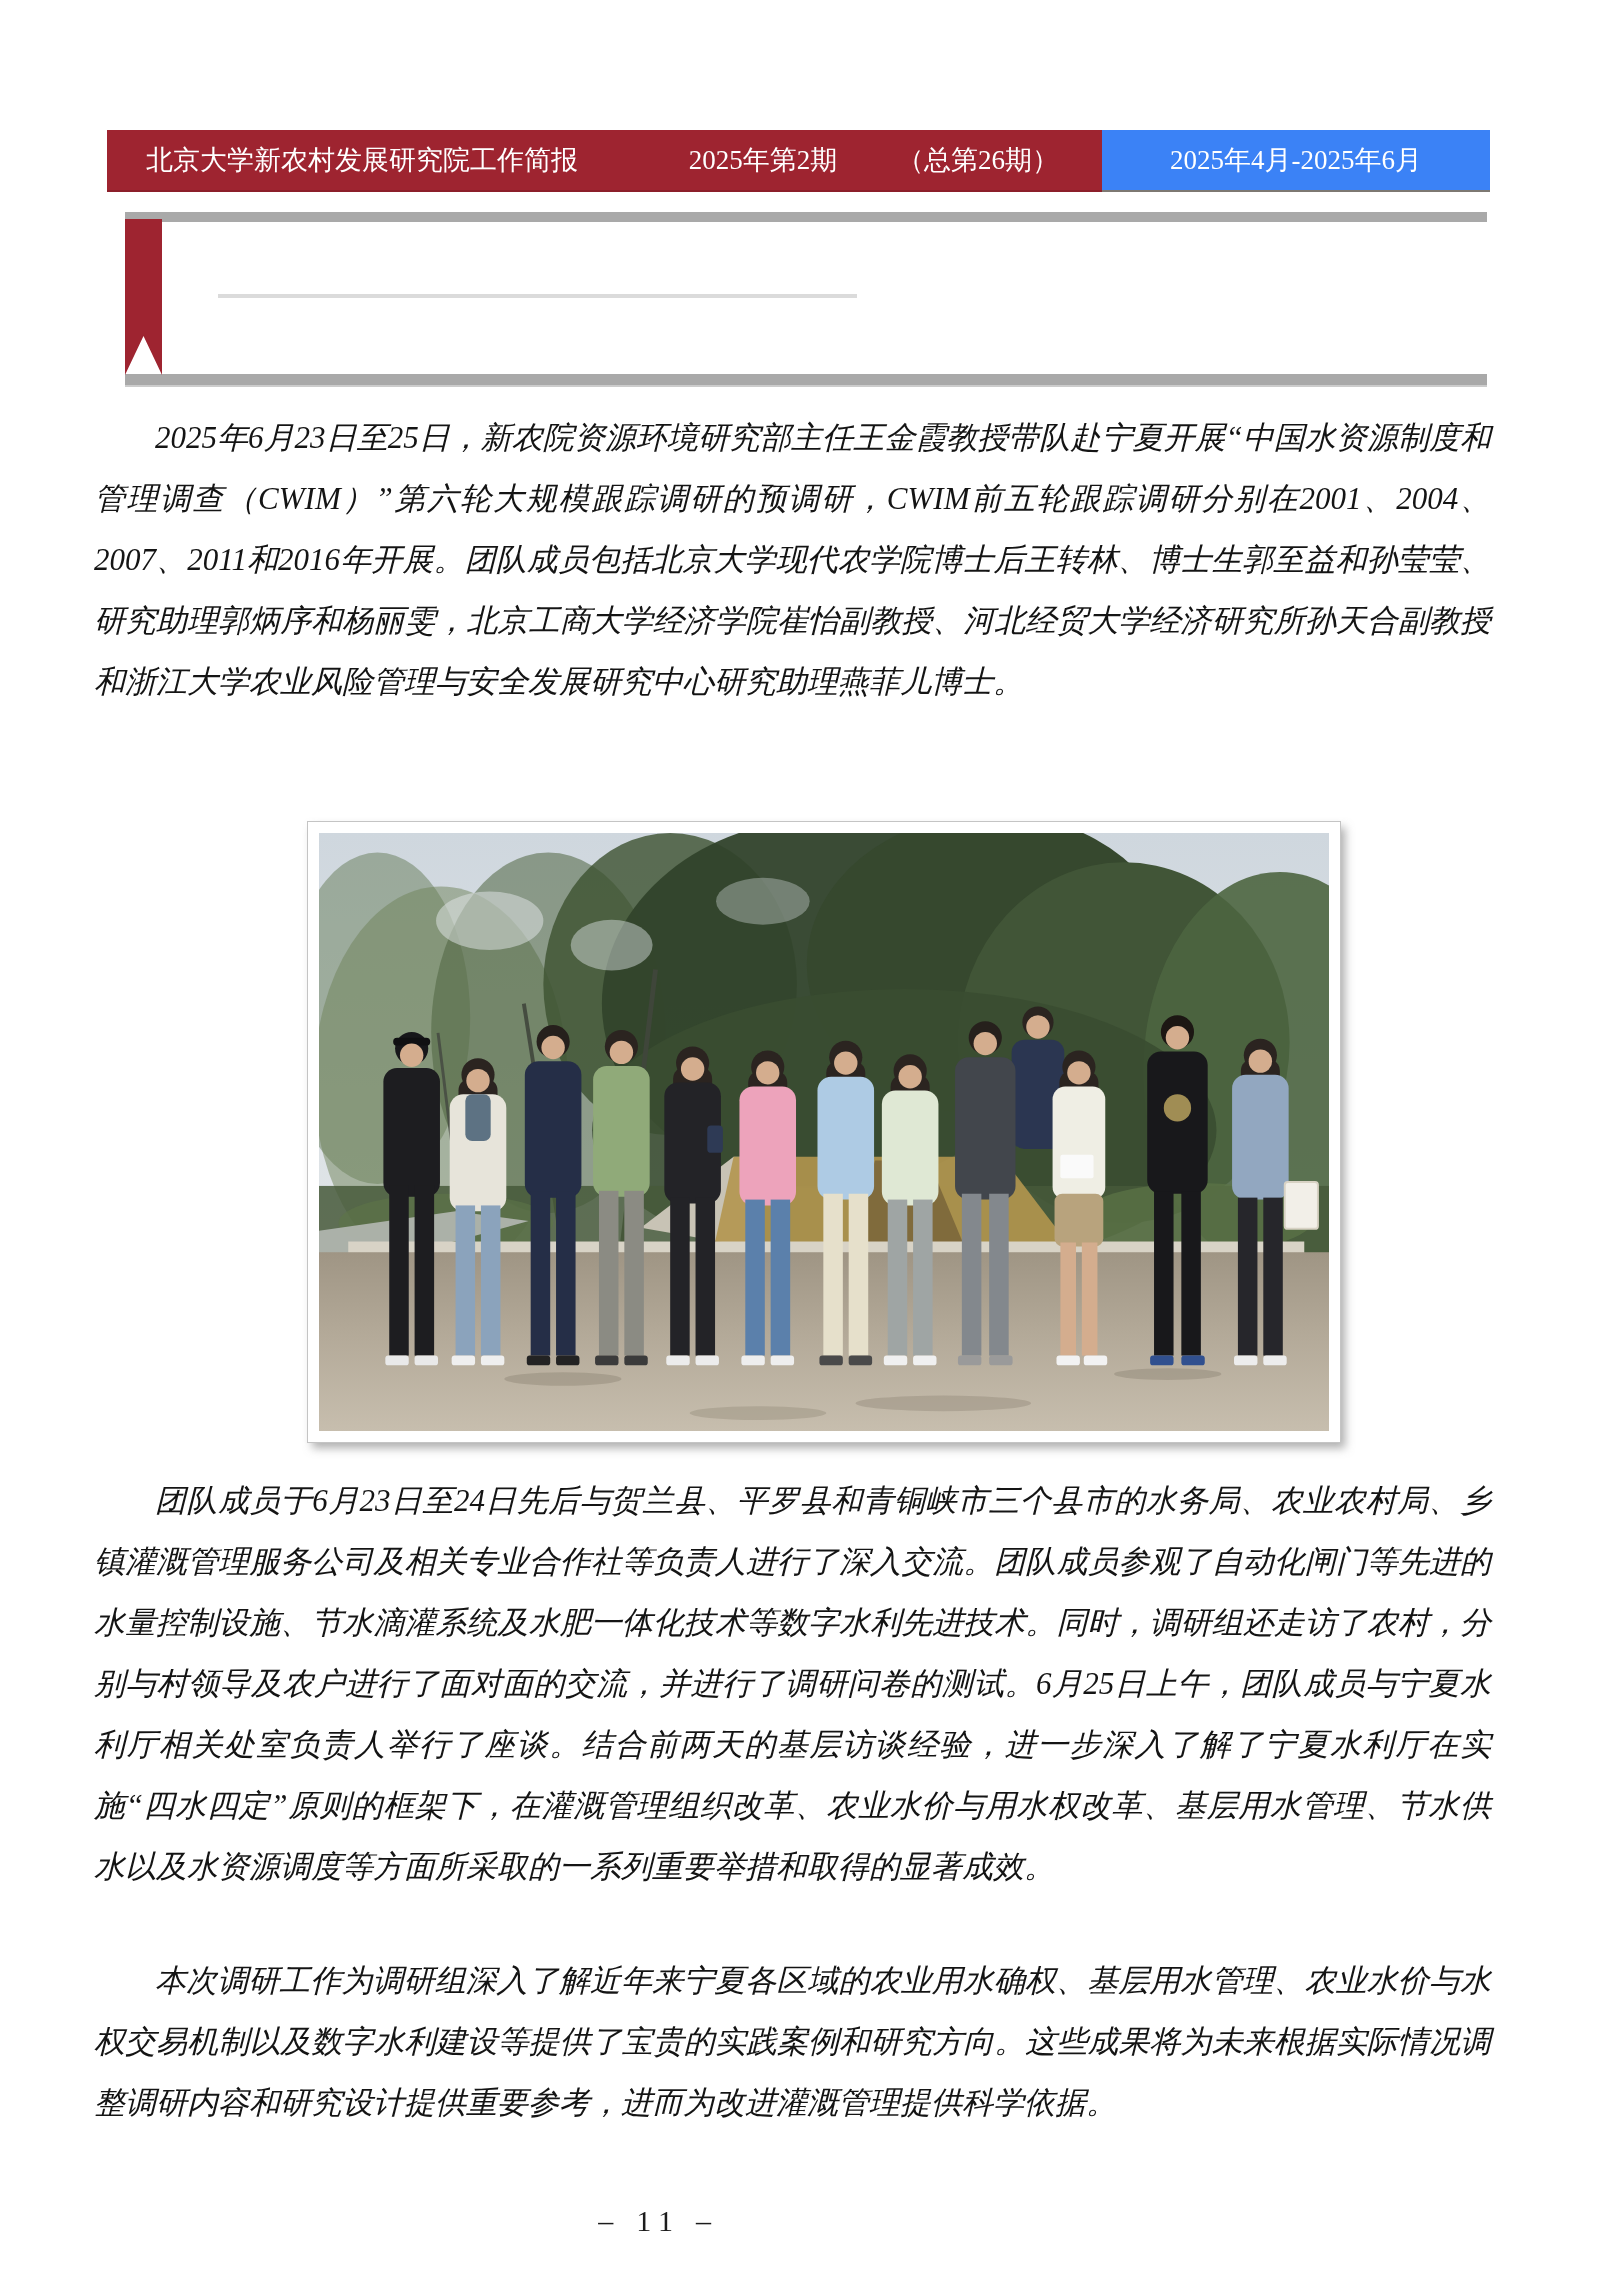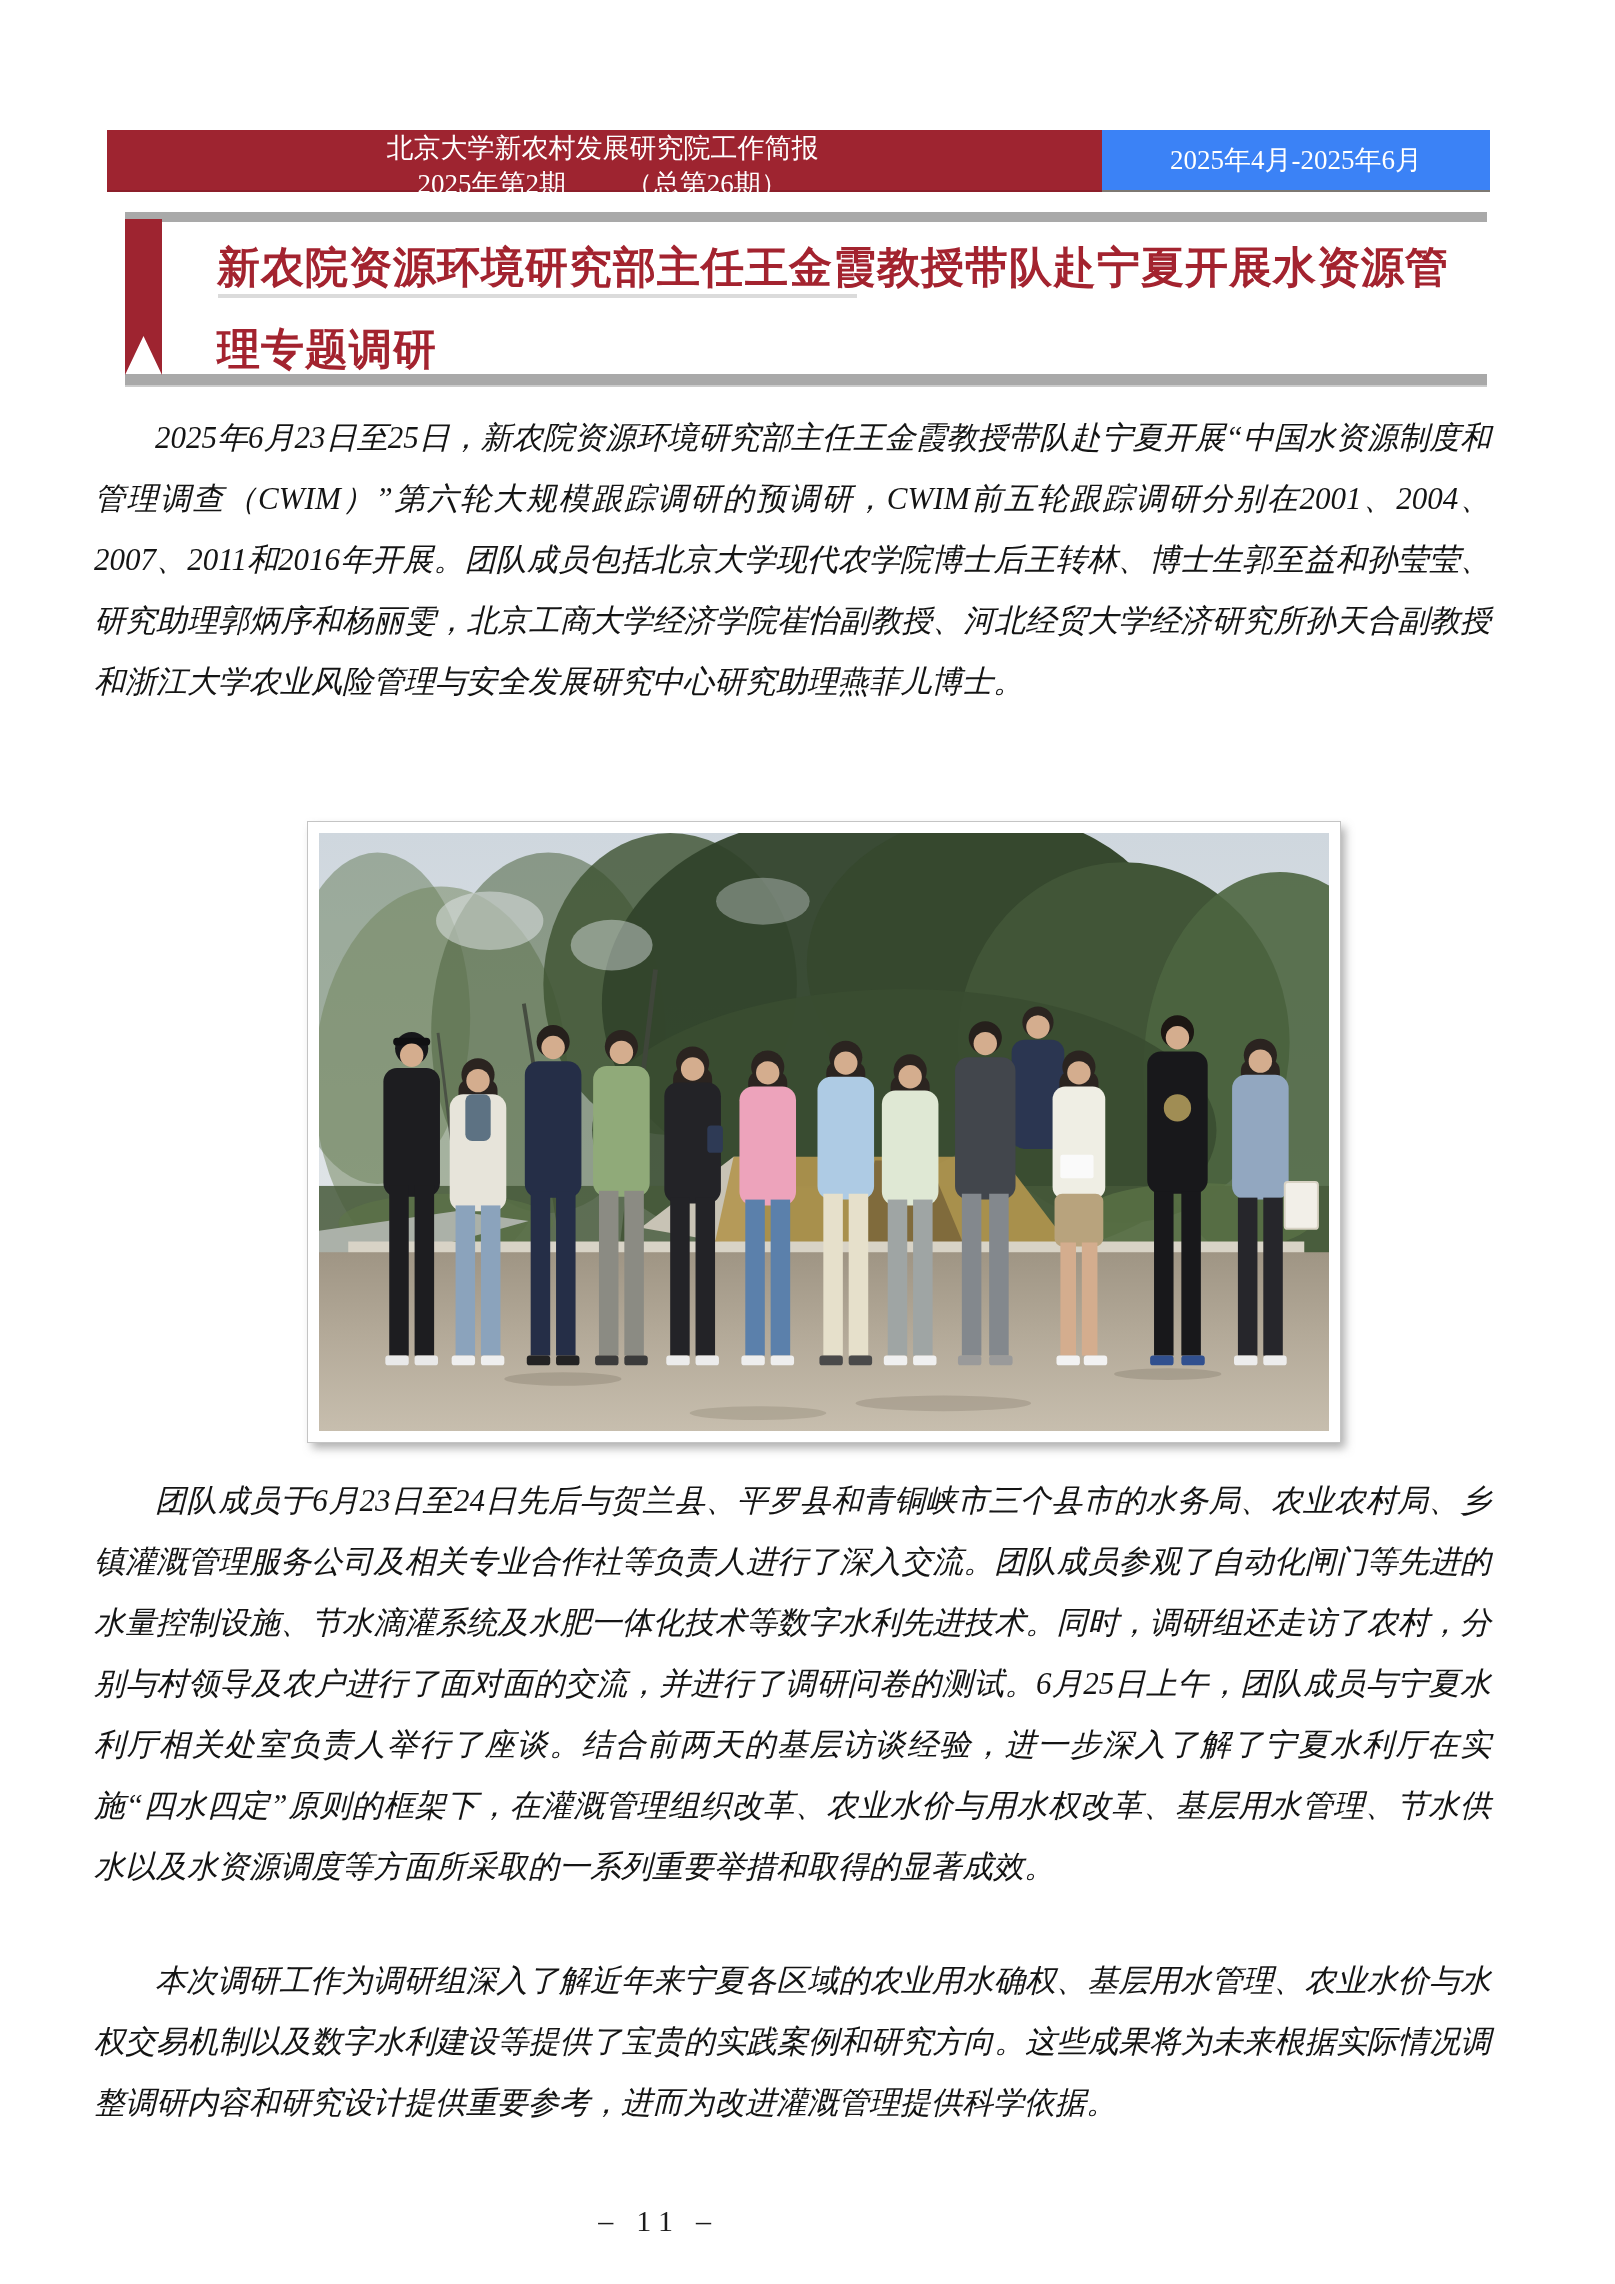--- a/index.html
+++ b/index.html
@@ -25,21 +25,20 @@
     width: 995px;
     background: #9E2430;
     color: #ffffff;
     display: flex;
     align-items: center;
     justify-content: space-between;
     padding: 0 43px 0 39px;
     box-sizing: border-box;
     font-size: 27px;
     border-bottom: 2.9px solid #8c1f2a;
-    flex-direction: column;
   }
   .issue-group { white-space: nowrap; }
   .issue-group .issue-total { margin-left: 53px; }
   .masthead-gray {
     flex: 1;
     background: #3b82f6;
     color: #ffffff;
     display: flex;
     align-items: center;
     justify-content: center;
@@ -146,21 +145,20 @@
       </span>
     </div>
     <div class="masthead-gray">
       <span>2025年4月-2025年6月</span>
     </div>
   </header>
 
   <div class="bar-top"></div>
   <div class="ribbon"></div>
   <div class="title-underline"></div>
-  <h1 class="article-title">新农院资源环境研究部主任王金霞教授带队赴宁夏开展水资源管理专题调研</h1>
   <div class="bar-bottom"></div>
 
   <p class="body-p p1">2025年6月23日至25日，新农院资源环境研究部主任王金霞教授带队赴宁夏开展“中国水资源制度和管理调查（CWIM）”第六轮大规模跟踪调研的预调研，CWIM前五轮跟踪调研分别在2001、2004、2007、2011和2016年开展。团队成员包括北京大学现代农学院博士后王转林、博士生郭至益和孙莹莹、研究助理郭炳序和杨丽雯，北京工商大学经济学院崔怡副教授、河北经贸大学经济研究所孙天合副教授和浙江大学农业风险管理与安全发展研究中心研究助理燕菲儿博士。</p>
 
   <figure class="photo-frame">
     <svg viewBox="0 0 1036 614" preserveAspectRatio="none" xmlns="http://www.w3.org/2000/svg">
       <defs>
         <linearGradient id="skyGrad" x1="0" y1="0" x2="0" y2="1">
           <stop offset="0" stop-color="#cfd7de"></stop>
           <stop offset="1" stop-color="#e9eced"></stop>

